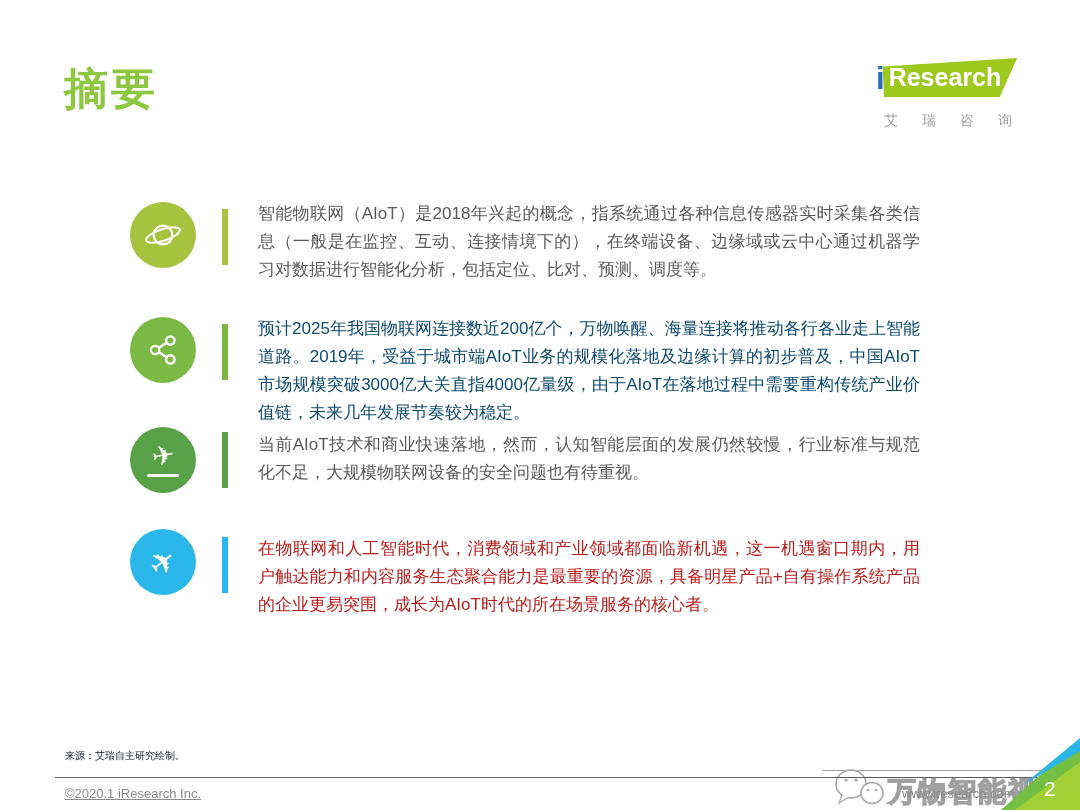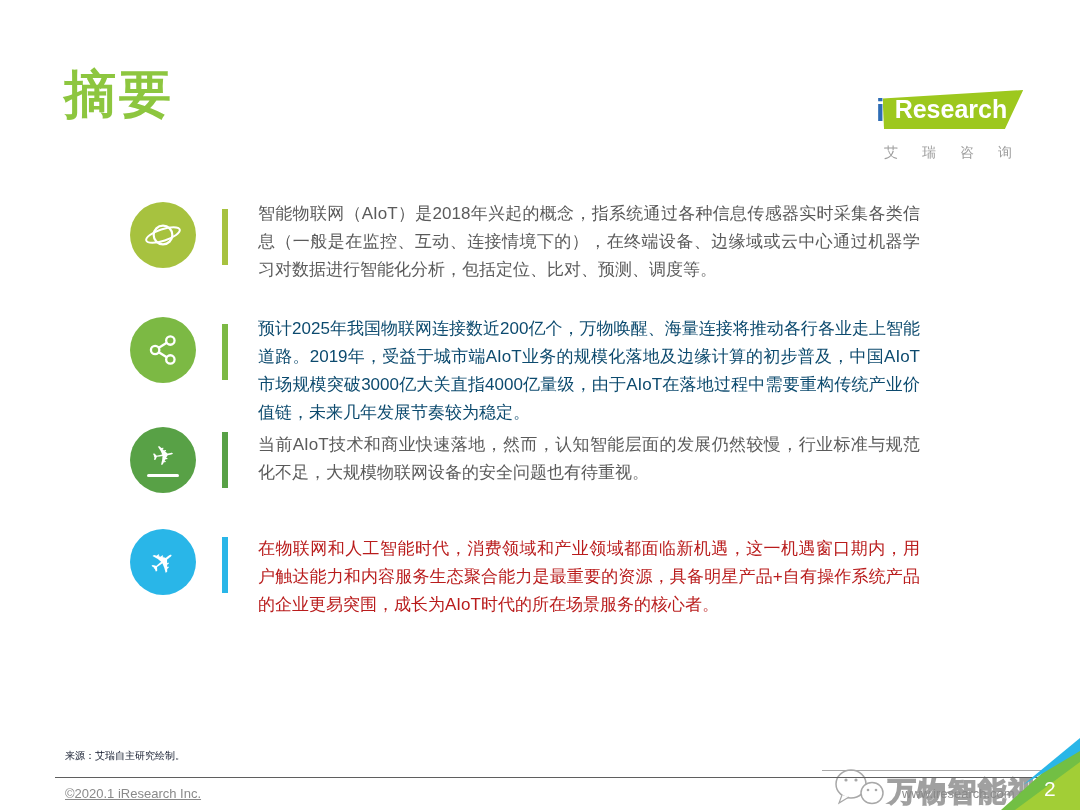--- a/index.html
+++ b/index.html
@@ -7,37 +7,36 @@
   body {
     width: 1080px; height: 810px;
     font-family: "Liberation Sans", "DejaVu Sans", sans-serif;
     position: relative; overflow: hidden;
   }
   .slide { position: absolute; inset: 0; background: #fff; }
 
   
   .page-title {
     position: absolute; left: 64px; top: 60px;
-    font-size: 52px; font-weight: 700; color: #8dc63f; letter-spacing: 3px;
+    font-size: 44px; font-weight: 700; color: #8dc63f; letter-spacing: 3px;
   }
 
   
   .logo { position: absolute; top: 57px; right: 52px; width: 152px; }
   .logo-row { display: flex; align-items: flex-end; }
   .logo-i {
     font-size: 31px; font-weight: 800; color: #2e6cb5;
     position: relative; z-index: 2; margin-right: -2px; line-height: 1.1;
   }
   .logo-shape {
     display: inline-block; background: #9dc81e; color: #fff;
     font-size: 25px; font-weight: 700; line-height: 1.2;
-    padding: 4px 16px 5px 12px;
+    padding: 4px 16px 5px 6px;
     clip-path: polygon(0 22%, 100% 0, 87% 100%, 1% 100%);
     transform: translateY(1px);
-    margin-top: 32px;
   }
   .logo-sub {
     margin-top: 16px; padding-left: 8px;
     font-size: 14px; color: #9e9e9e; letter-spacing: 24px; white-space: nowrap;
   }
 
   
   .summary-item { position: absolute; left: 0; width: 1080px; }
   .icon-circle {
     position: absolute; left: 130px; top: 2px; width: 66px; height: 66px;

